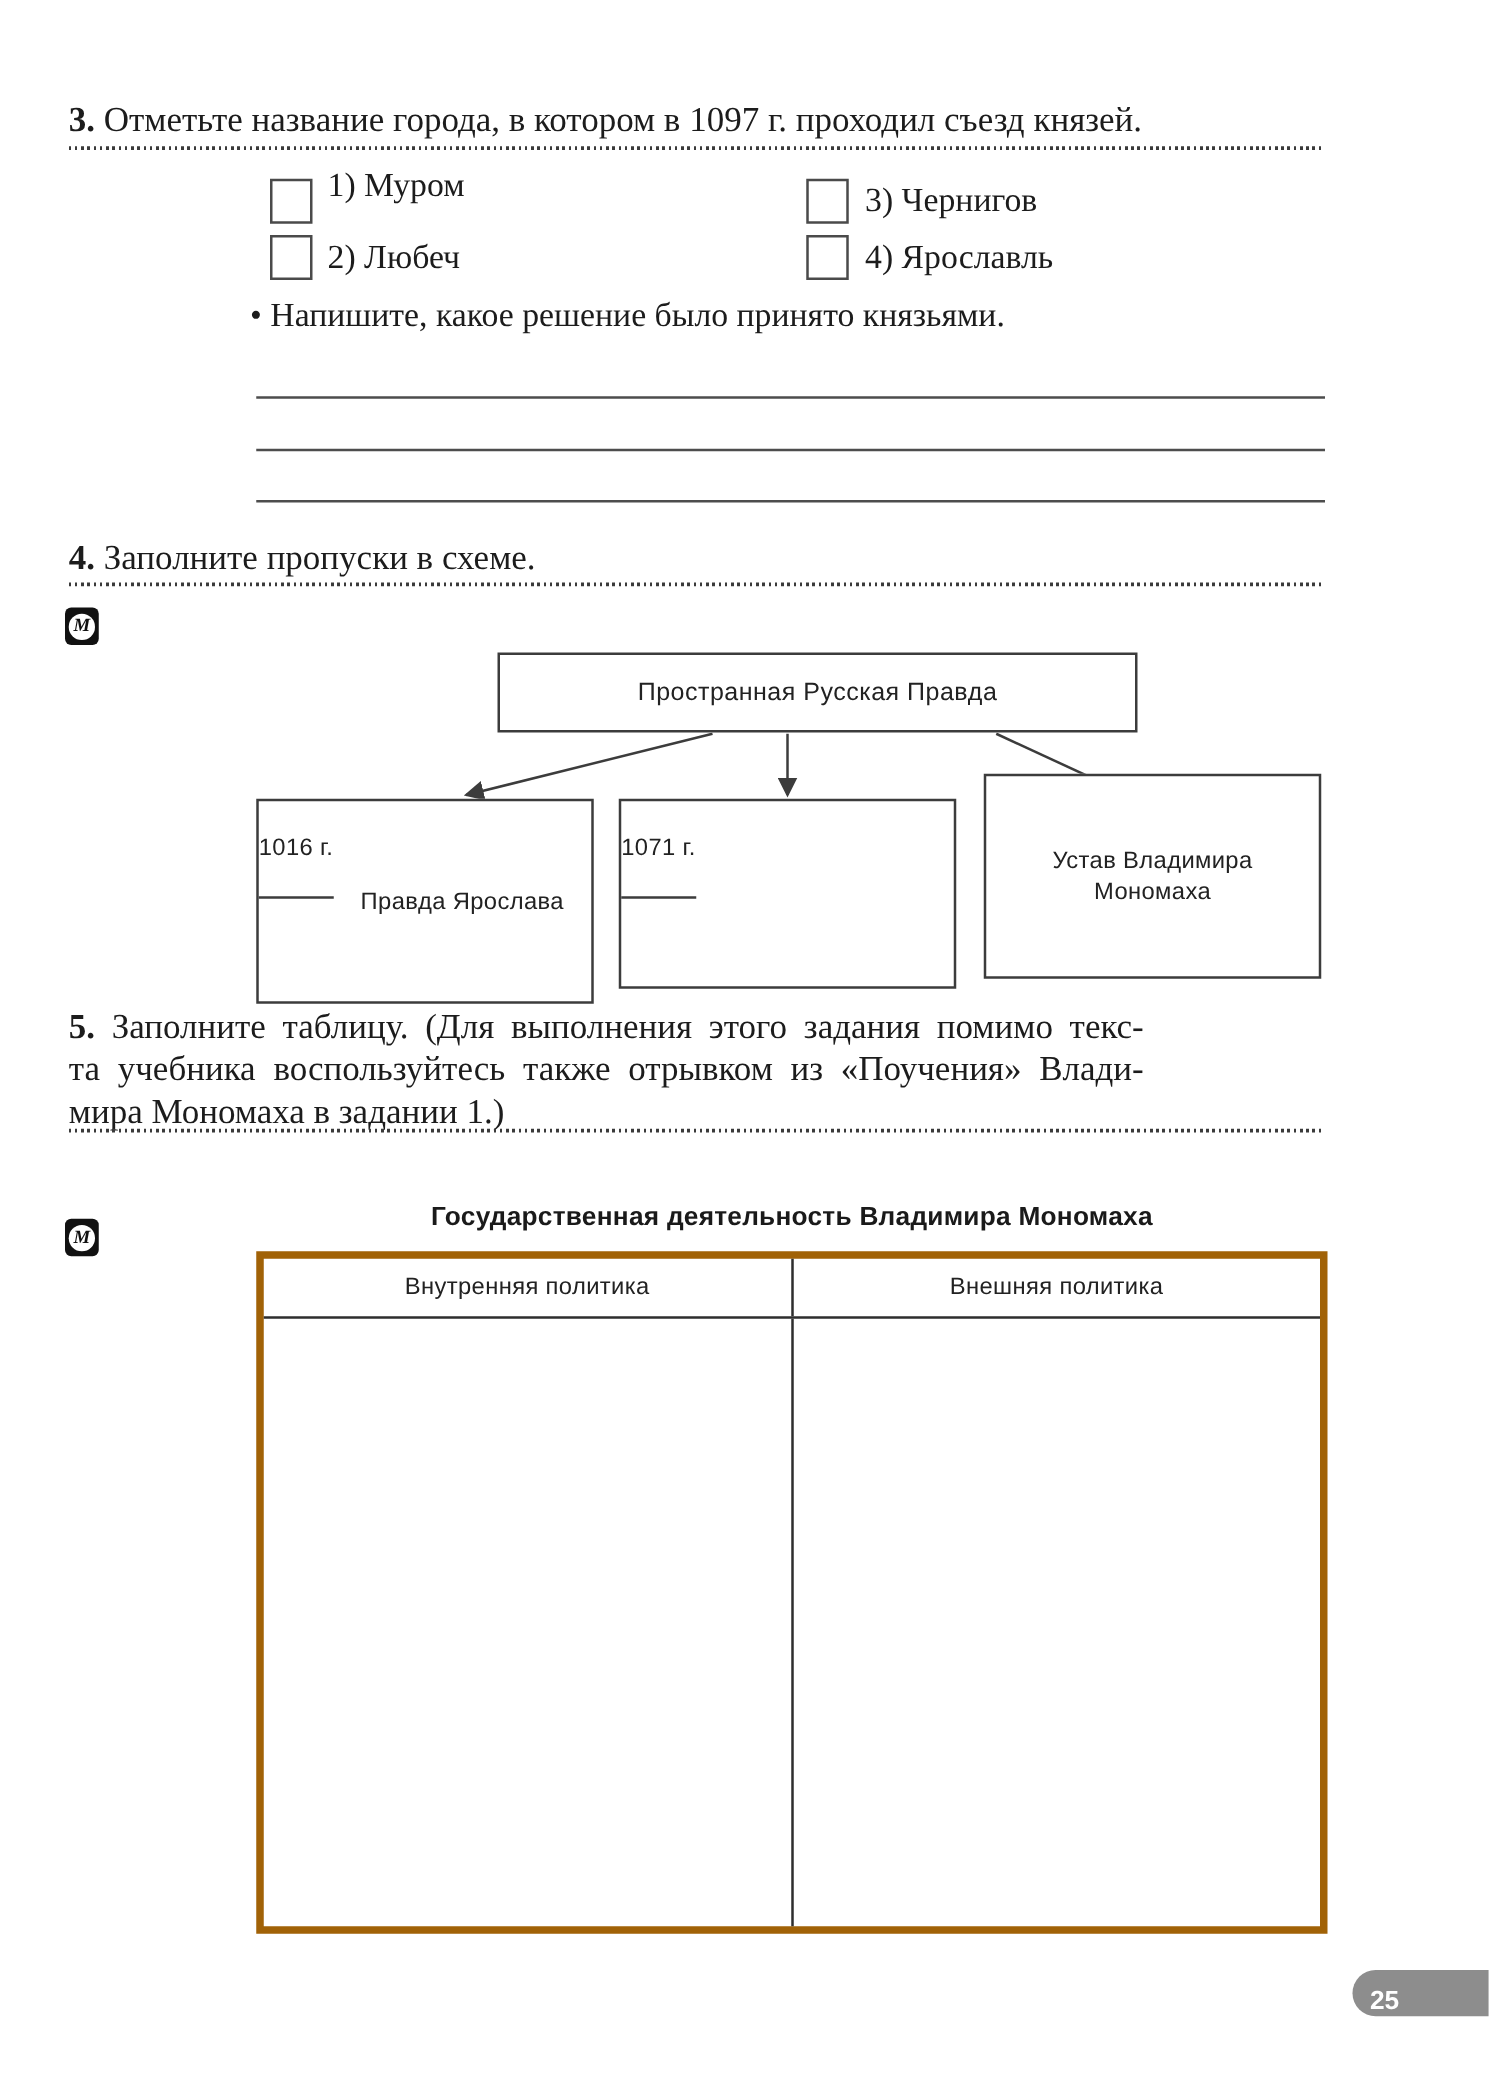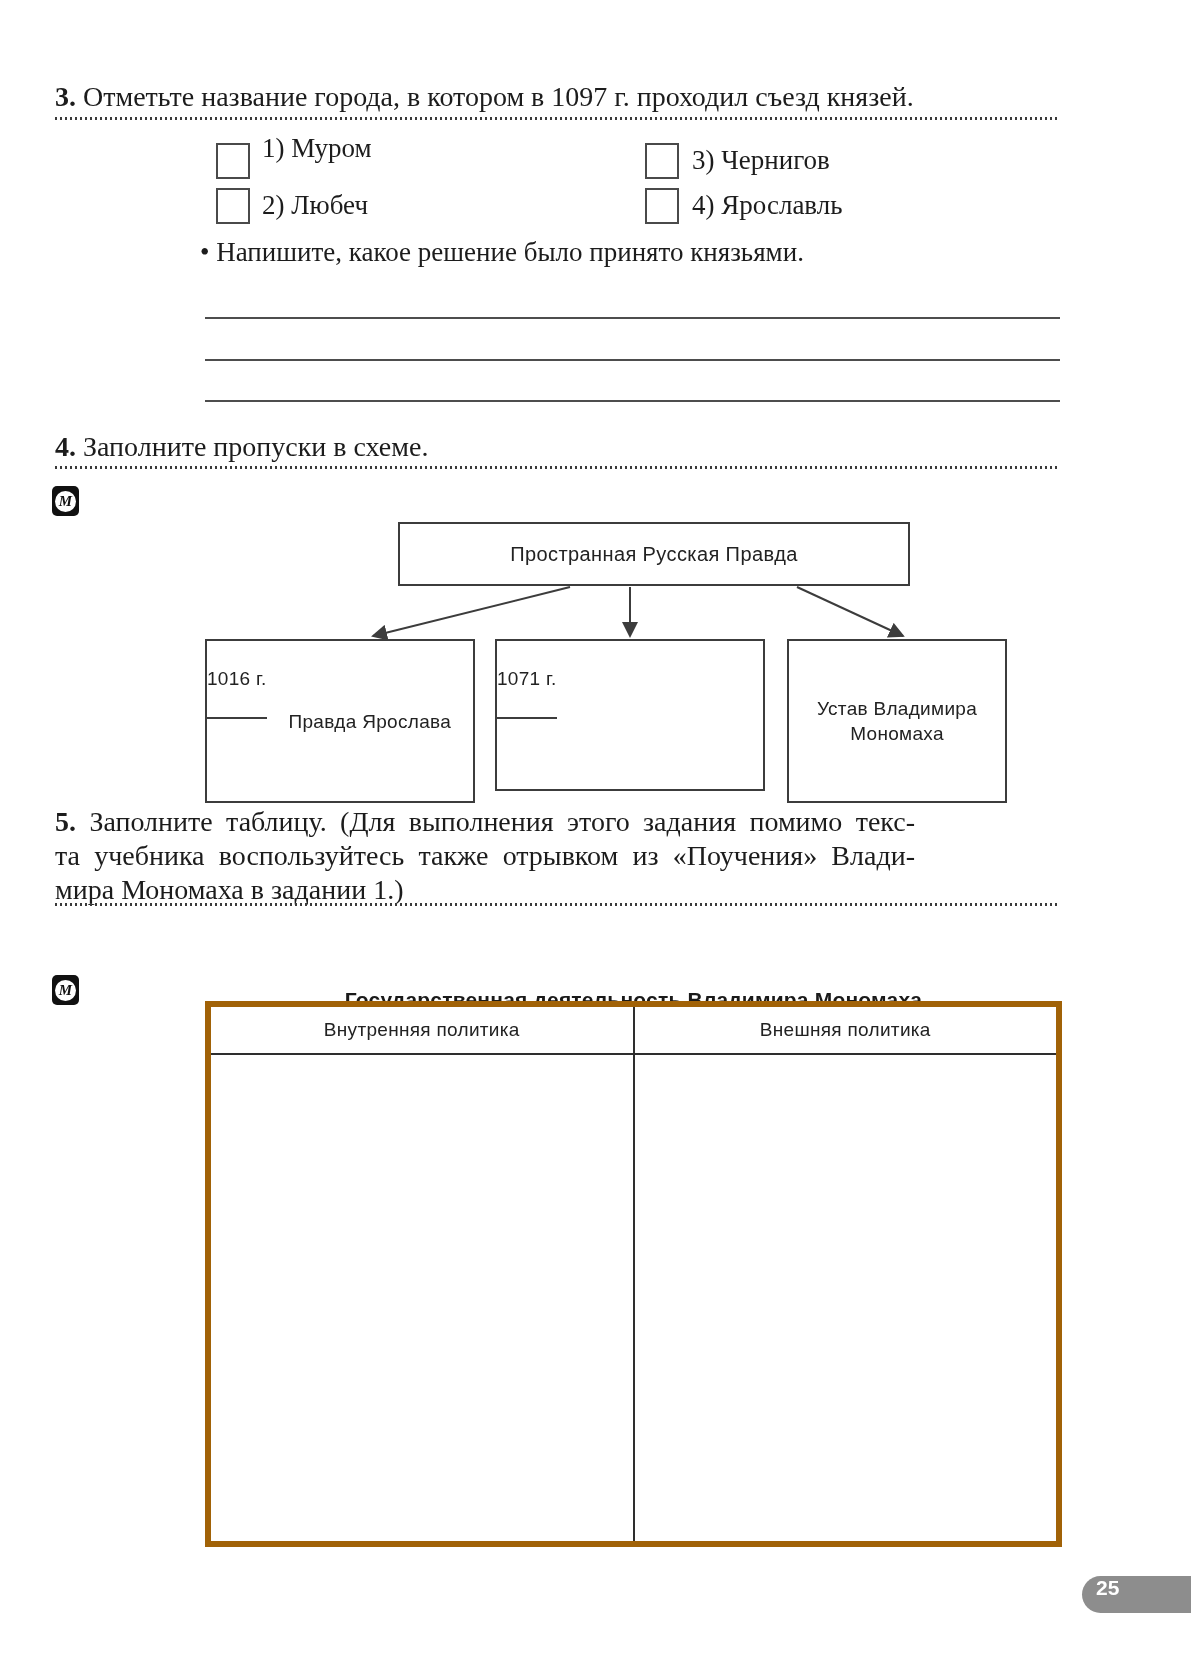--- a/index.html
+++ b/index.html
@@ -49,40 +49,40 @@
     display:flex;align-items:center;justify-content:center;
     font-family:"Liberation Serif",serif;font-style:italic;font-weight:bold;
     font-size:15px;color:#111;line-height:21px;
   }
 
   
   .t5-line{font-size:28px;line-height:34px;width:860px;}
   .just{text-align:justify;text-align-last:justify;}
 
   
-  .tbl-title{font-size:21px;font-weight:bold;color:#1a1a1a;text-align:center;letter-spacing:.2px;margin-top:26px;}
+  .tbl-title{font-size:21px;font-weight:bold;color:#1a1a1a;text-align:center;letter-spacing:.2px;}
   .fill-table{
     border:6px solid #a16207;box-sizing:border-box;background:#fff;
     display:flex;flex-direction:column;
   }
   .tbl-header{height:46px;border-bottom:2px solid #2e2e2e;display:flex;}
   .tbl-header .cell{
     flex:1;display:flex;align-items:center;justify-content:center;
     font-size:19px;color:#222;letter-spacing:.3px;
   }
   .tbl-header .cell:first-child{border-right:2px solid #2e2e2e;}
   .tbl-body{flex:1;display:flex;}
   .tbl-body .cell{flex:1;}
   .tbl-body .cell:first-child{border-right:2px solid #2e2e2e;}
 
   
   .page-pill{
     position:absolute;left:1082px;top:1576px;width:109px;height:37px;
     background:#8d8d8d;border-radius:19px 0 0 19px;
-    display:flex;align-items:flex-start;
+    display:flex;align-items:flex-end;
   }
   .page-pill span{
     font-family:"Liberation Sans",sans-serif;font-weight:bold;font-size:21px;color:#fff;
     margin-left:14px;
   }
 </style>
 </head>
 <body>
 
 <div class="abs task-head" style="left:55px;top:80px;width:1010px;">
@@ -138,21 +138,21 @@
 </svg>
 
 <div class="abs child-box sans" style="left:205px;top:639px;width:270px;height:164px;">
   <div class="child-top">1016 г.</div>
   <div class="child-bottom">Правда Ярослава</div>
 </div>
 <div class="abs child-box sans" style="left:495px;top:639px;width:270px;height:152px;">
   <div class="child-top">1071 г.</div>
   <div class="child-bottom"></div>
 </div>
-<div class="abs child-box sans" style="left:787px;top:639px;width:220px;height:164px;">
+<div class="abs child-box sans" style="left:787px;top:619px;width:270px;height:164px;">
   <div class="child-top"></div>
   <div class="child-bottom">Устав Владимира Мономаха</div>
 </div>
 
 <div class="abs t5-line just" style="left:55px;top:805px;"><span class="task-num">5.</span><span> </span><span>Заполните таблицу. (Для выполнения этого задания помимо текс-</span></div>
 <div class="abs t5-line just" style="left:55px;top:839px;">та учебника воспользуйтесь также отрывком из «Поучения» Влади-</div>
 <div class="abs t5-line" style="left:55px;top:873px;">мира Мономаха в задании 1.)</div>
 
 <div class="abs dotted-rule" style="left:55px;top:903px;width:1005px;"></div>
 

